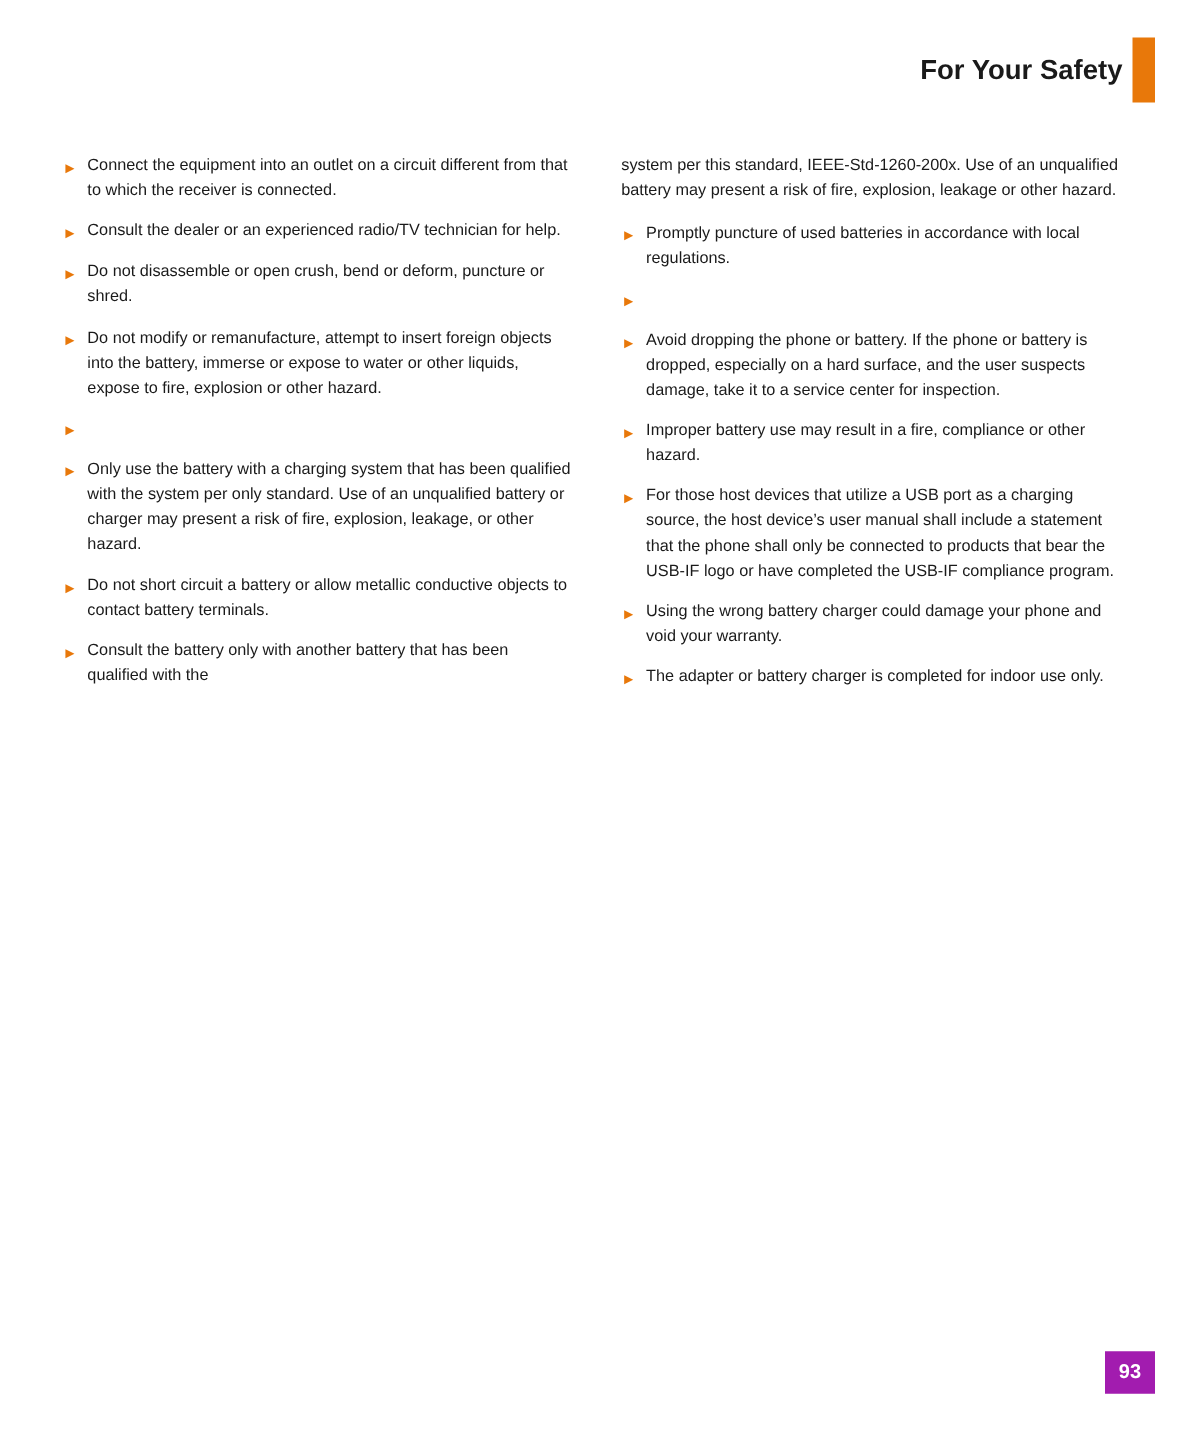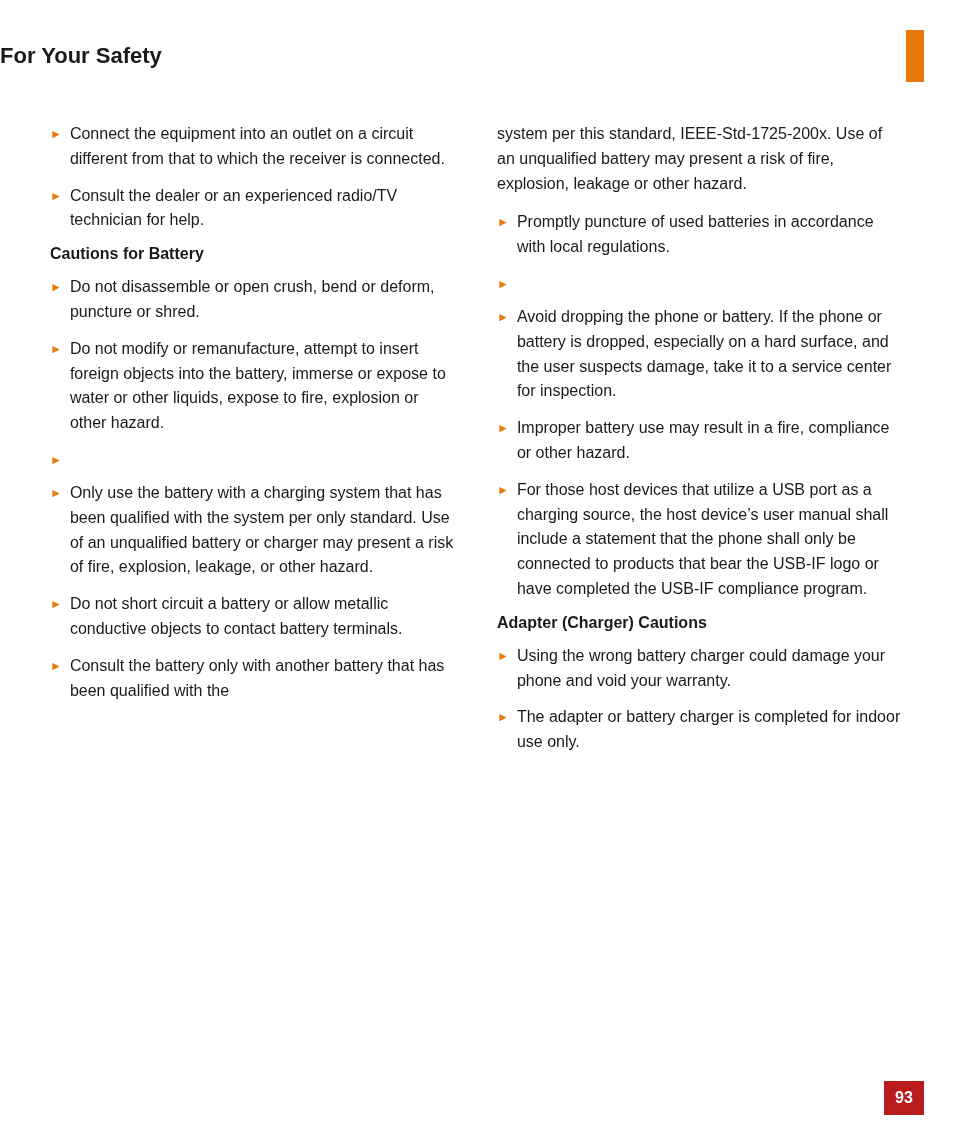--- a/index.html
+++ b/index.html
@@ -13,21 +13,21 @@
       min-height: 1145px;
       background: #ffffff;
       font-family: 'Arial', sans-serif;
       font-size: 14px;
       color: #1a1a1a;
       position: relative;
     }
 
     .page-header {
       display: flex;
-      justify-content: space-between;
+      justify-content: flex-end;
       align-items: center;
       padding: 30px 0 20px 0;
       margin-right: 0;
     }
 
     .header-title {
       font-size: 22px;
       font-weight: bold;
       color: #1a1a1a;
       margin-right: 8px;
@@ -80,30 +80,30 @@
 
     .bullet-arrow {
       color: #E8780A;
       font-size: 12px;
       margin-right: 8px;
       margin-top: 3px;
       flex-shrink: 0;
     }
 
     .bullet-text {
-      font-size: 16px;
+      font-size: 13px;
       color: #1a1a1a;
       line-height: 1.55;
     }
 
     .page-number-container {
       position: absolute;
       bottom: 30px;
       right: 30px;
-      background-color: #b91c1c;
+      background-color: #a21caf;
       color: #ffffff;
       font-weight: bold;
       font-size: 16px;
       width: 40px;
       height: 34px;
       display: flex;
       align-items: center;
       justify-content: center;
     }
   </style>
@@ -123,21 +123,20 @@
       <li class="bullet-item">
         <span class="bullet-arrow">►</span>
         <span class="bullet-text">Connect the equipment into an outlet on a circuit different from that to which the receiver is connected.</span>
       </li>
       <li class="bullet-item">
         <span class="bullet-arrow">►</span>
         <span class="bullet-text">Consult the dealer or an experienced radio/TV technician for help.</span>
       </li>
     </ul>
 
-    <div class="section-title">Cautions for Battery</div>
 
     <ul class="bullet-list">
       <li class="bullet-item">
         <span class="bullet-arrow">►</span>
         <span class="bullet-text">Do not disassemble or open crush, bend or deform, puncture or shred.</span>
       </li>
       <li class="bullet-item">
         <span class="bullet-arrow">►</span>
         <span class="bullet-text">Do not modify or remanufacture, attempt to insert foreign objects into the battery, immerse or expose to water or other liquids, expose to fire, explosion or other hazard.</span>
       </li>
@@ -155,21 +154,21 @@
       <li class="bullet-item">
         <span class="bullet-arrow">►</span>
         <span class="bullet-text">Consult the battery only with another battery that has been qualified with the</span>
       </li>
     </ul>
 
   </div>
 
   <div class="right-column">
 
-    <p class="bullet-text" style="margin-bottom: 14px; line-height: 1.55;">system per this standard, IEEE-Std-1725-200x. Use of an unqualified battery may present a risk of fire, explosion, leakage or other hazard.</p>
+    <p class="bullet-text" style="margin-bottom: 14px; line-height: 1.55;">system per this standard, IEEE-Std-1260-200x. Use of an unqualified battery may present a risk of fire, explosion, leakage or other hazard.</p>
 
     <ul class="bullet-list">
       <li class="bullet-item">
         <span class="bullet-arrow">►</span>
         <span class="bullet-text">Promptly puncture of used batteries in accordance with local regulations.</span>
       </li>
       <li class="bullet-item">
         <span class="bullet-arrow">►</span>
       </li>
       <li class="bullet-item">
@@ -179,21 +178,20 @@
       <li class="bullet-item">
         <span class="bullet-arrow">►</span>
         <span class="bullet-text">Improper battery use may result in a fire, compliance or other hazard.</span>
       </li>
       <li class="bullet-item">
         <span class="bullet-arrow">►</span>
         <span class="bullet-text">For those host devices that utilize a USB port as a charging source, the host device’s user manual shall include a statement that the phone shall only be connected to products that bear the USB-IF logo or have completed the USB-IF compliance program.</span>
       </li>
     </ul>
 
-    <div class="section-title">Adapter (Charger) Cautions</div>
 
     <ul class="bullet-list">
       <li class="bullet-item">
         <span class="bullet-arrow">►</span>
         <span class="bullet-text">Using the wrong battery charger could damage your phone and void your warranty.</span>
       </li>
       <li class="bullet-item">
         <span class="bullet-arrow">►</span>
         <span class="bullet-text">The adapter or battery charger is completed for indoor use only.</span>
       </li>

